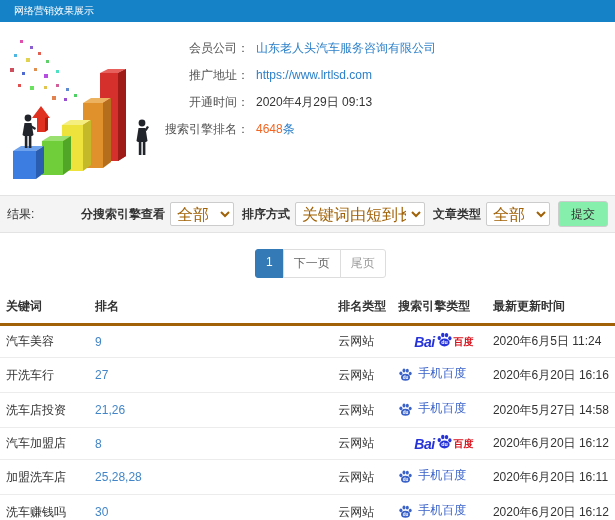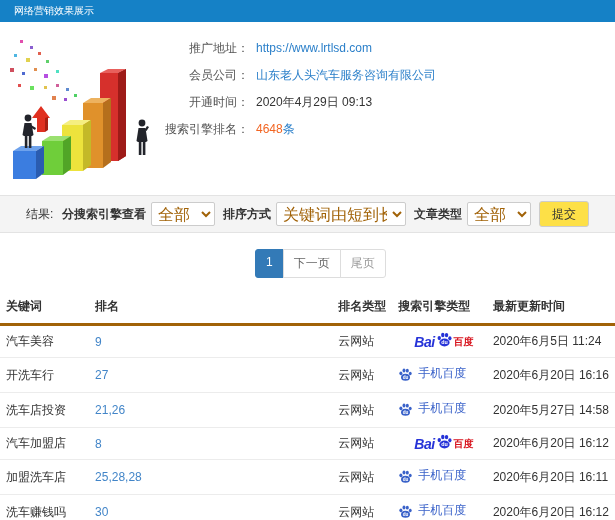--- a/index.html
+++ b/index.html
@@ -17,29 +17,29 @@
   .info-row { display:flex; align-items:baseline; height:18px; margin-bottom:9px; font-size:12px; }
   .info-label { width:86px; text-align:right; color:#555; flex:0 0 86px; }
   .info-value { margin-left:7px; color:#333; }
   .info-value.link { color:var(--link-blue,#2a7fc9); text-decoration:none; cursor:pointer; }
   .count-num { color:var(--count-orange,#f26522); }
   .count-unit { color:var(--link-blue,#2a7fc9); }
 
   
   .filter-bar { height:38px; background:#f4f4f4; border-top:1px solid #e3e3e3;
     border-bottom:1px solid #e3e3e3; display:flex; align-items:center;
-    padding:0 26px; font-size:12px; color:#333; }
+    padding:0 7px; font-size:12px; color:#333; }
   .filter-spacer { flex:1; }
   .filter-label { font-weight:bold; margin:0 5px 0 8px; white-space:nowrap; }
   .filter-select { height:24px; font-size:16px; color:#a16207; background:#fff;
     border:1px solid #ccc; border-radius:2px; padding:0 2px; outline:none;
     font-family:"Liberation Sans","DejaVu Sans",sans-serif; }
   .sel-engine { width:64px; } .sel-sort { width:130px; } .sel-article { width:64px; }
   .submit-btn { height:26px; padding:0 12px; margin-left:8px; font-size:12px; color:#333;
-    background:#fde047; border:1px solid #ccc; border-radius:3px; cursor:pointer;
+    background:#86efac; border:1px solid #ccc; border-radius:3px; cursor:pointer;
     font-family:"Liberation Sans","DejaVu Sans",sans-serif; }
 
   
   .pagination { display:inline-flex; margin:16px 0 4px 255px; }
   .page-item { min-width:28px; padding:5px 10px; font-size:12px; text-align:center;
     background:#fff; border:1px solid #ddd; margin-left:-1px; color:#666; cursor:pointer; }
   .page-item:first-child { border-radius:3px 0 0 3px; margin-left:0; }
   .page-item:last-child { border-radius:0 3px 3px 0; color:#999; }
   .page-item.active { background:var(--pagination-active,#337ab7);
     border-color:var(--pagination-active,#337ab7); color:#fff; }
@@ -144,26 +144,26 @@
       <circle cx="142" cy="95" r="3.4"></circle>
       <path d="M138.5 100 h7 l2 13 l-1.5 1 h-8 l-1.5 -1 z"></path>
       <rect x="138.8" y="113" width="2.6" height="14"></rect>
         <rect x="142.8" y="113" width="2.6" height="14"></rect>
       <path d="M144.5 102 l2.5 -4 l2 1 l-2.5 4 z"></path>
     </g>
   </svg>
 
   <div class="info-list">
       <div class="info-row">
+        <span class="info-label">会员公司：</span>
+        <a class="info-value link">山东老人头汽车服务咨询有限公司</a>
+      </div>
+      <div class="info-row">
         <span class="info-label">推广地址：</span>
         <a class="info-value link">https://www.lrtlsd.com</a>
-      </div>
-      <div class="info-row">
-        <span class="info-label">会员公司：</span>
-        <a class="info-value link">山东老人头汽车服务咨询有限公司</a>
       </div>
       <div class="info-row">
         <span class="info-label">开通时间：</span>
         <span class="info-value">2020年4月29日 09:13</span>
       </div>
       <div class="info-row">
         <span class="info-label">搜索引擎排名：</span>
         <span class="info-value"><span class="count-num">4648</span><span class="count-unit">条</span></span>
       </div>
     </div>

